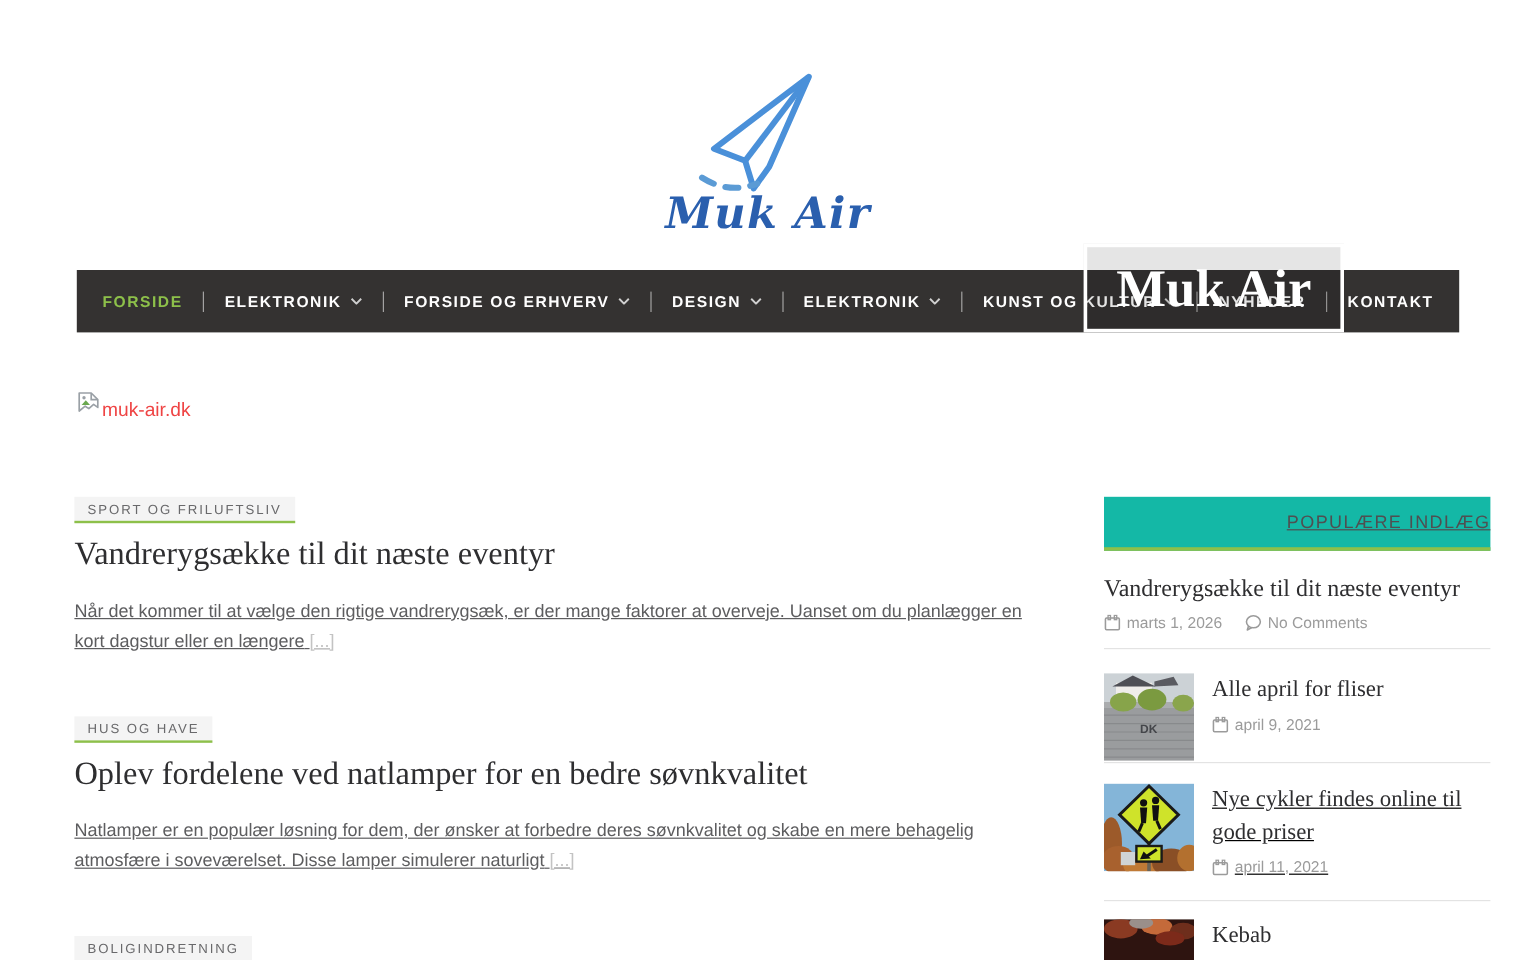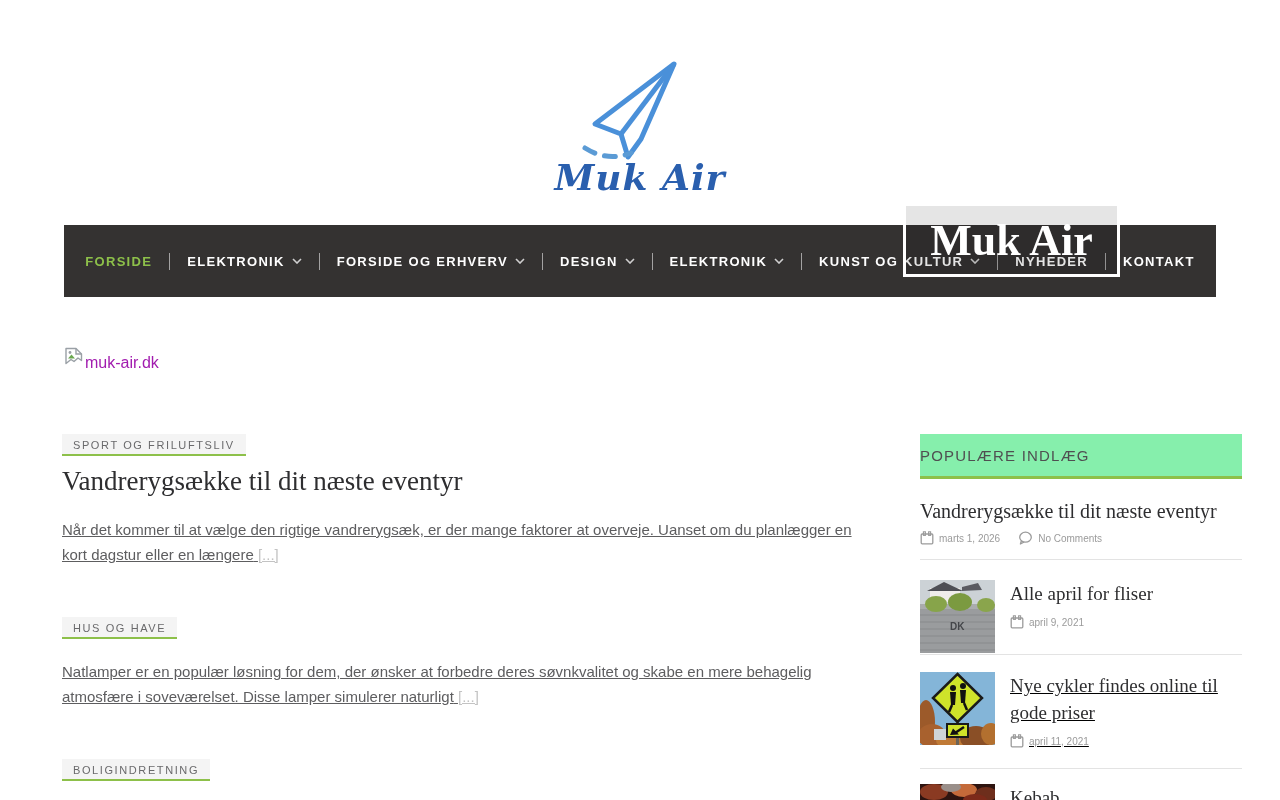--- a/index.html
+++ b/index.html
@@ -5,65 +5,65 @@
   * { margin:0; padding:0; box-sizing:border-box; }
   html,body { width:1280px; height:800px; overflow:hidden; background:#fff;
     font-family:"Liberation Sans", sans-serif; }
 
   
   .site-header { height:225px; padding-top:60px; display:flex; flex-direction:column; align-items:center; }
   .logo-script { font-family:"DejaVu Serif", serif; font-style:italic; font-weight:bold;
     font-size:36px; color:#2a5fae; margin-top:-10px; letter-spacing:1px; }
 
   
-  .nav-wrap { margin:0 64px; height:72px; background:#343231; position:relative;
+  .nav-wrap { margin:0 64px; height:52px; background:#343231; position:relative;
     display:flex; align-items:center; justify-content:center; }
   .nav-list { display:flex; align-items:center; }
   .nav-item { color:#fefefe; font-size:13px; font-weight:600; letter-spacing:1.3px;
     padding:0 17px; display:flex; align-items:center; gap:7px; cursor:pointer; white-space:nowrap; }
   .nav-item.active { color:#8dc04a; }
   .nav-sep { width:1px; height:17px; background:rgba(255,255,255,0.55); }
   .chev { display:flex; align-items:center; }
 
   .overlay-title { position:absolute; left:839px; top:-22px; width:217px; height:74px;
     border:3px solid #ffffff; background:rgba(0,0,0,0.10); z-index:5;
     display:flex; align-items:center; justify-content:center;
     font-family:"Liberation Serif", serif; font-weight:700; font-size:44px; color:#fff; }
 
   
   .content { margin:55px 38px 0; }
   .broken-img { margin-left:26px; margin-bottom:62px; display:flex; align-items:flex-end; gap:1px;
-    color:#a21caf; font-size:16px; height:20px; }
+    color:#ef4444; font-size:16px; height:20px; }
 
   .layout { display:flex; gap:41px; align-items:flex-start; }
   .main { flex:1 1 auto; min-width:0; }
   .sidebar { flex:0 0 322px; width:322px; }
 
   .post { margin-bottom:50px;margin-left:24px; }
   .cat-badge { display:inline-block; background:#f4f4f4; color:#69696b; font-size:11px;
     letter-spacing:1.6px; padding:5px 11px 3px; border-bottom:2px solid #8dc04a; cursor:pointer; }
   .post-title { font-family:"Liberation Serif", serif; font-weight:400; color:#2e2e30;
     font-size:27px; line-height:31px; margin-top:10px; cursor:pointer; }
   .post-excerpt { margin-top:20px; color:#5d5d5f; font-size:15px; line-height:25px; max-width:845px;text-decoration:underline; }
   .read-more { color:#c3c3c3; text-decoration:underline; cursor:pointer; }
 
   
-  .sb-header { background:#86efac; border-bottom:3px solid #8dc04a; text-align:left;
-    font-size:15px; letter-spacing:1.2px; color:#4f4f51; padding:13px 0 12px; }
+  .sb-header { background:#14b8a6; border-bottom:3px solid #8dc04a; text-align:right;
+    font-size:15px; letter-spacing:1.2px; color:#4f4f51; padding:13px 0 12px;text-decoration:underline; }
   .sb-item { border-bottom:1px solid #e3e3e3; display:flex; gap:15px; }
   .sb-item.first { display:block; padding:20px 0 14px; }
   .sb-item.n2 { padding:20px 0 22px; }
   .sb-item.n3 { padding:17px 0 20px;text-decoration:underline; }
   .sb-item.n4 { padding:15px 0 0; border-bottom:none; }
   .sb-thumb { flex:0 0 75px; width:75px; height:52px; cursor:pointer; }
   .sb-thumb svg { display:block; }
   .sb-title { font-family:"Liberation Serif", serif; color:#2e2e30; font-size:19px;
     line-height:27px; cursor:pointer; }
   .sb-item.first .sb-title { font-size:20px; line-height:24px; }
-  .sb-meta { margin-top:8px; color:#9b9b9b; font-size:10px; display:flex; gap:18px; align-items:center; }
+  .sb-meta { margin-top:8px; color:#9b9b9b; font-size:13px; display:flex; gap:18px; align-items:center; }
   .sb-meta .m { display:flex; align-items:center; gap:5px; }
   .sb-meta svg { display:block; }
 </style>
 </head>
 <body>
 
 <header class="site-header">
   <span>
     <svg width="118" height="102" viewBox="0 0 118 102" fill="none">
       <path d="M93,4 L14,64 L40,74 L47,97 L60,79 L93,4 Z" stroke="#4a90d9" stroke-width="5" stroke-linejoin="round" fill="none"></path>
@@ -158,20 +158,21 @@
         <span class="cat-badge">SPORT OG FRILUFTSLIV</span>
         <h2 class="post-title">Vandrerygsække til dit næste eventyr</h2>
         <p class="post-excerpt">
           <span>Når det kommer til at vælge den rigtige vandrerygsæk, er der mange faktorer at overveje. Uanset om du planlægger en kort dagstur eller en længere</span>
           <a class="read-more">[...]</a>
         </p>
       </article>
 
       <article class="post">
         <span class="cat-badge">HUS OG HAVE</span>
+        <h2 class="post-title">Oplev fordelene ved natlamper for en bedre søvnkvalitet</h2>
         <p class="post-excerpt">
           <span>Natlamper er en populær løsning for dem, der ønsker at forbedre deres søvnkvalitet og skabe en mere behagelig atmosfære i soveværelset. Disse lamper simulerer naturligt</span>
           <a class="read-more">[...]</a>
         </p>
       </article>
 
       <article class="post">
         <span class="cat-badge">BOLIGINDRETNING</span>
       </article>
 

